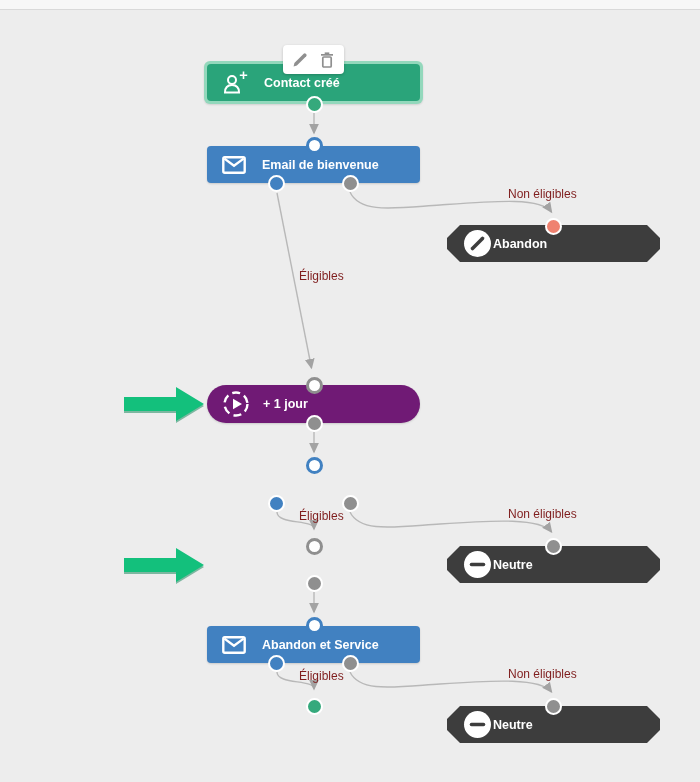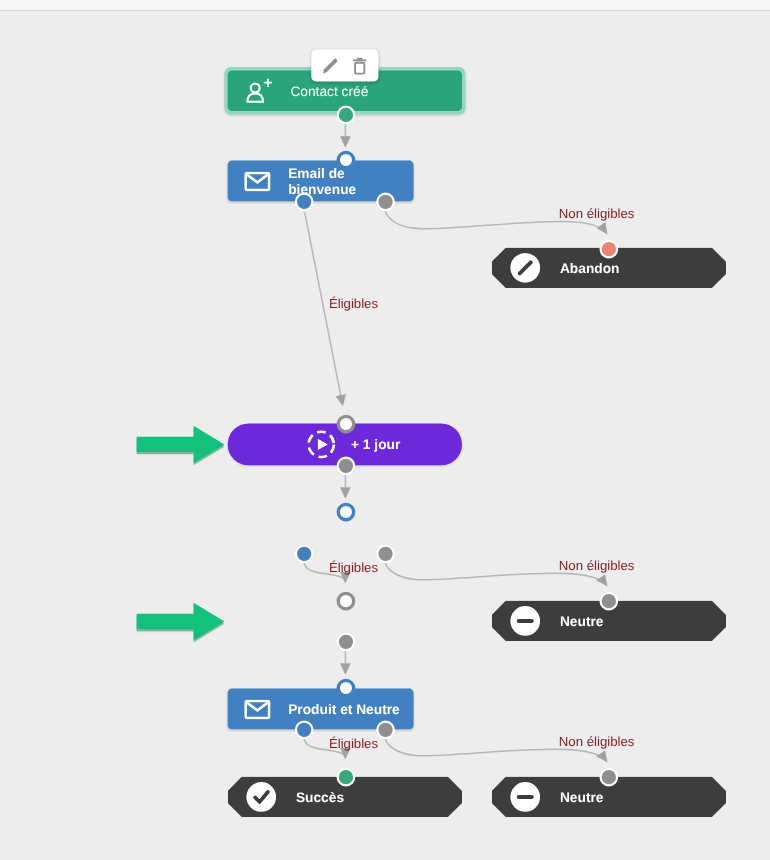--- a/index.html
+++ b/index.html
@@ -15,27 +15,27 @@
   svg.edges { position:absolute; left:0; top:0; z-index:1; }
 
   
   .node { position:absolute; z-index:2; display:flex; align-items:center;
           color:#fff; font-size:12.5px; font-weight:bold; }
   .entry-wrap { position:absolute; left:204px; top:61px; width:219px; height:43px;
           background:#93d8bc; border-radius:6px; padding:3px; z-index:2;
           box-shadow:0 1px 2px rgba(0,0,0,0.12); }
   .entry-inner { width:100%; height:100%; background:#2aa47a; border-radius:4px;
           display:flex; align-items:center; gap:15px; padding-left:15px;
-          color:#fff; font-size:12.5px; font-weight:normal; }
-  .n-email { width:169px; height:37px; background:#4181c1; border-radius:4px;
+          color:#fff; font-size:12.5px; font-weight:bold; }
+  .n-email { width:213px; height:37px; background:#4181c1; border-radius:4px;
           gap:16px; padding-left:15px; box-shadow:0 1px 2px rgba(0,0,0,0.15); }
-  .n-delay { width:213px; height:38px; background:#6d28d9; border-radius:19px;
-          gap:12px; padding-left:14px; box-shadow:0 1px 2px rgba(0,0,0,0.15);justify-content:center; }
+  .n-delay { width:213px; height:38px; background:#701a75; border-radius:19px;
+          gap:12px; padding-left:14px; box-shadow:0 1px 2px rgba(0,0,0,0.15); }
   .n-exit { width:213px; height:37px; background:#3d3d3d;
-          gap:18px; padding-left:17px;
+          gap:2px; padding-left:17px;
           clip-path:polygon(13px 0, calc(100% - 13px) 0, 100% 13px,
             100% calc(100% - 13px), calc(100% - 13px) 100%, 13px 100%,
             0 calc(100% - 13px), 0 13px); }
   .icon { display:flex; align-items:center; justify-content:center; flex:0 0 auto; }
   .exit-badge { width:27px; height:27px; border-radius:50%; background:#fff;
           display:flex; align-items:center; justify-content:center; }
 
   
   .port { position:absolute; z-index:3; border-radius:50%; }
   .port-out { width:17px; height:17px; border:2px solid #fff; }
@@ -166,31 +166,23 @@
   </div>
 
 
   <div class="node n-email" style="left:207px; top:626px;">
     <span class="icon">
       <svg width="24" height="18" viewBox="0 0 24 18">
         <rect x="1.3" y="1.3" width="21.4" height="15.4" rx="1.5" fill="none" stroke="#fff" stroke-width="2.4"></rect>
         <path d="M2.4,2.6 L12,9.8 L21.6,2.6" fill="none" stroke="#fff" stroke-width="2.4"></path>
       </svg>
     </span>
-    <span>Produit et Neutre</span>
-  </div>
-
-  <div class="node n-exit" style="left:207px; top:706px;">
-    <span class="exit-badge">
-      <svg width="27" height="27" viewBox="0 0 27 27">
-        <path d="M8,14 L12,18 L19.5,9" fill="none" stroke="#3d3d3d" stroke-width="3.4" stroke-linecap="round" stroke-linejoin="round"></path>
-      </svg>
-    </span>
-    <span>Succès</span>
-  </div>
+    <span>Abandon et Service</span>
+  </div>
+
 
   <div class="node n-exit" style="left:447px; top:706px;">
     <span class="exit-badge">
       <svg width="27" height="27" viewBox="0 0 27 27">
         <line x1="7.5" y1="13.5" x2="19.5" y2="13.5" stroke="#3d3d3d" stroke-width="3.6" stroke-linecap="round"></line>
       </svg>
     </span>
     <span>Neutre</span>
   </div>
 

